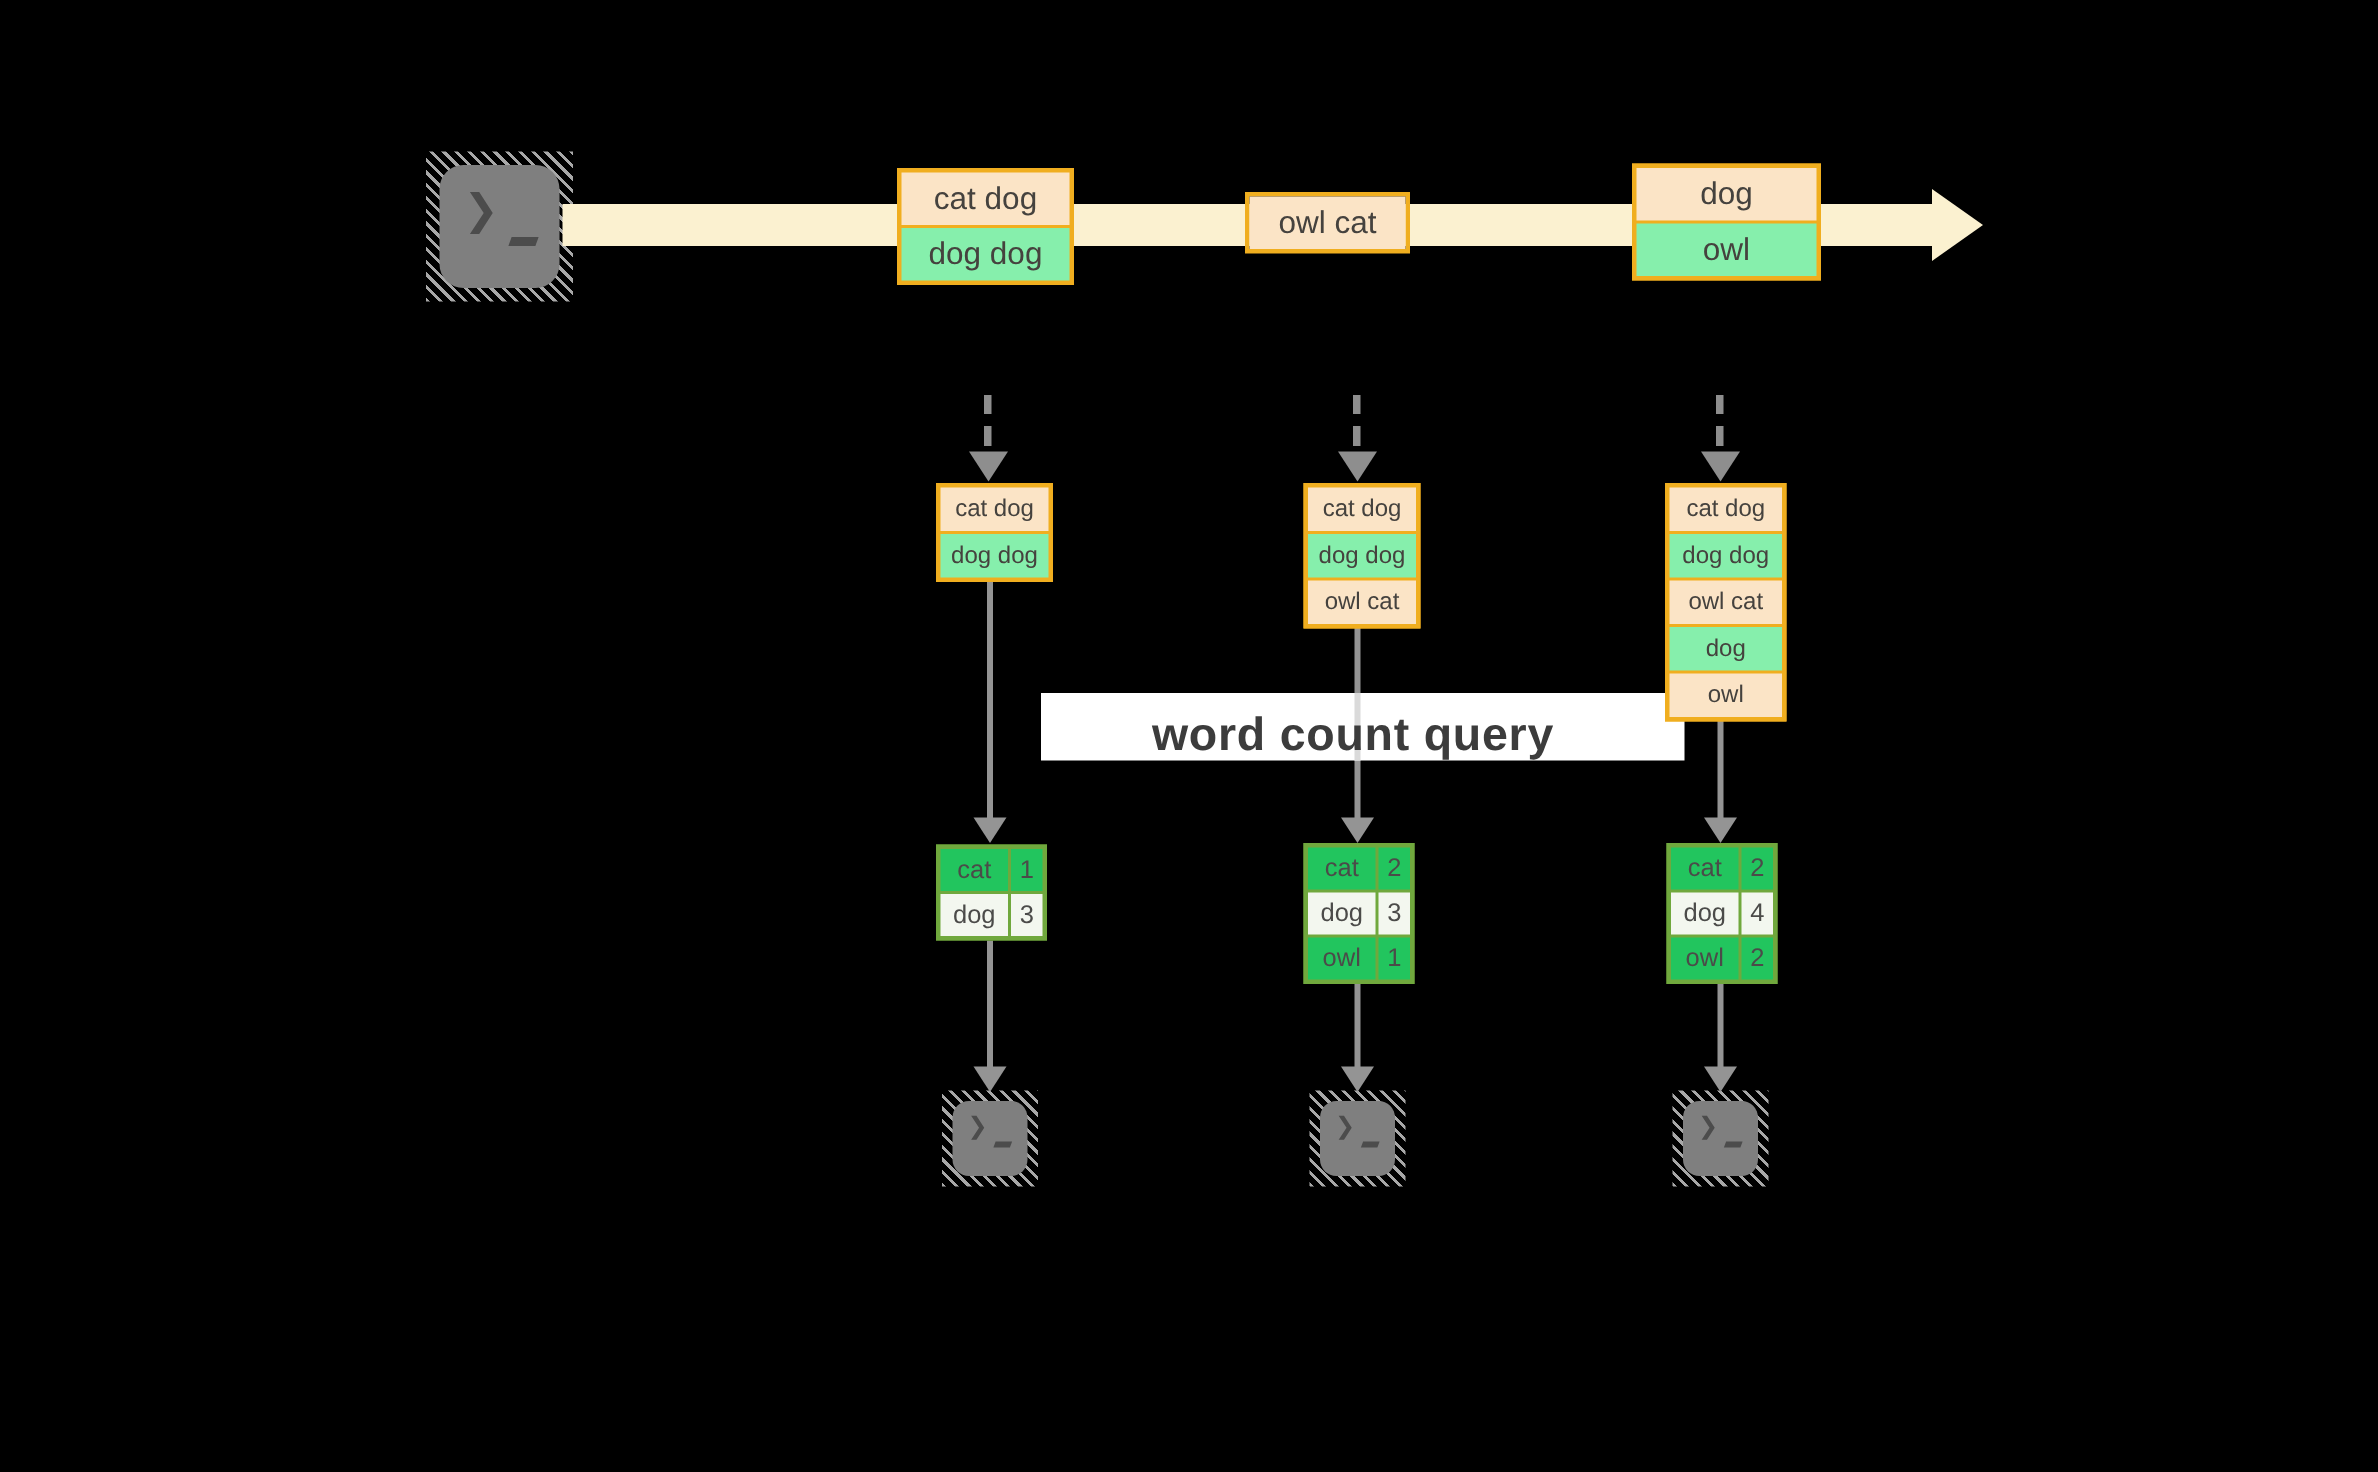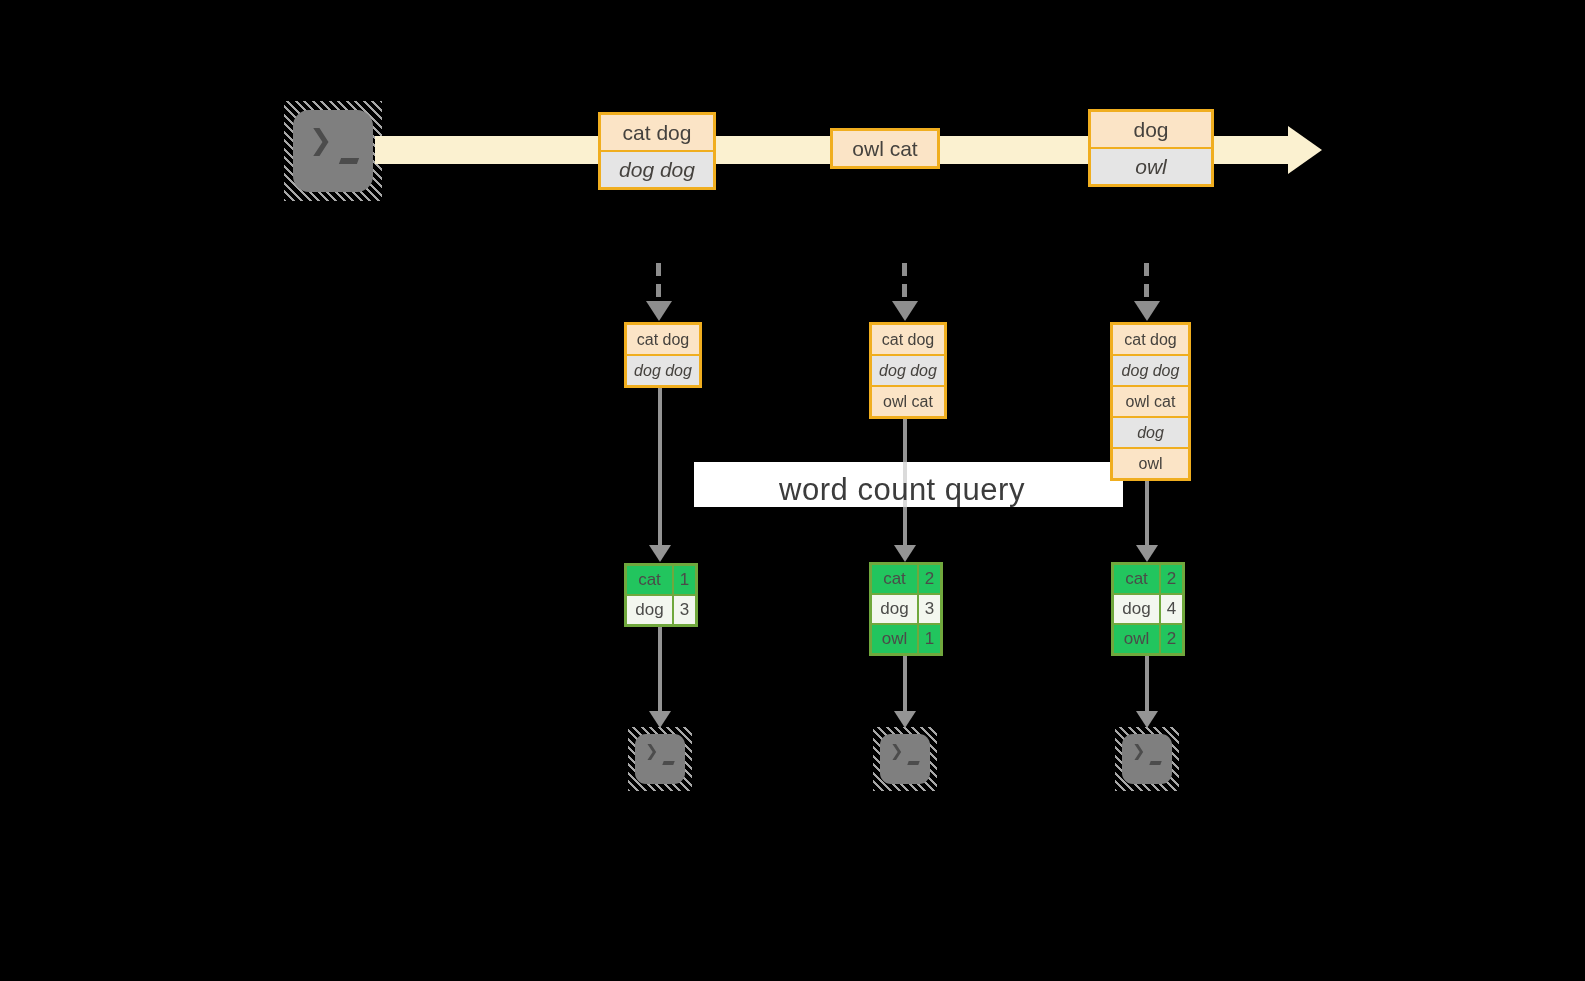--- a/index.html
+++ b/index.html
@@ -29,41 +29,41 @@
     border-left:34px solid #fbf1d0;}
 
   
   .obox{position:absolute;display:flex;flex-direction:column;gap:2px;
     background:#f0ae1f;border:3px solid #f0ae1f;z-index:7;}
   .orow{display:flex;align-items:center;justify-content:center;
     color:#45423e;width:100%;}
   .orow-lg{height:35px;font-size:21px;}
   .orow-sm{height:29px;font-size:16px;}
   .row-dark{background:#fbe4c6;}
-  .row-light{background:#e5e5e5;font-style:italic;}
+  .row-light{background:#86efac;}
 
   
   .dline{position:absolute;width:5px;z-index:2;
     background:repeating-linear-gradient(180deg,#8e8e8e 0 13px,rgba(0,0,0,0) 13px 21px);}
   .dhead{position:absolute;width:0;height:0;z-index:2;
     border-left:13px solid transparent;border-right:13px solid transparent;
     border-top:20px solid #8e8e8e;}
   .sline{position:absolute;width:4px;background:#949494;z-index:2;}
   .shead{position:absolute;width:0;height:0;z-index:2;
     border-left:11px solid transparent;border-right:11px solid transparent;
     border-top:17px solid #949494;}
 
   
   .qband{position:absolute;left:694px;top:462px;width:429px;height:45px;
     background:#ffffff;z-index:4;}
   .qband-lineseg{position:absolute;left:903px;top:462px;width:4px;height:45px;
     background:#dadada;z-index:5;}
   .qlabel{position:absolute;left:694px;top:462px;width:416px;height:55px;z-index:6;
     display:flex;align-items:center;justify-content:center;
-    font-size:31px;font-weight:400;color:#3c3c3c;letter-spacing:0.5px;}
+    font-size:31px;font-weight:700;color:#3c3c3c;letter-spacing:0.5px;}
 
   
   .gtable{position:absolute;display:grid;grid-template-columns:45px 21px;gap:2px;
     background:#70a83d;border:3px solid #70a83d;z-index:7;}
   .gcell{height:28px;display:flex;align-items:center;justify-content:center;
     font-size:17px;color:#4b4b49;}
   .g-dark{background:#22c55e;}
   .g-light{background:#f3f7ef;}
 </style>
 </head>

